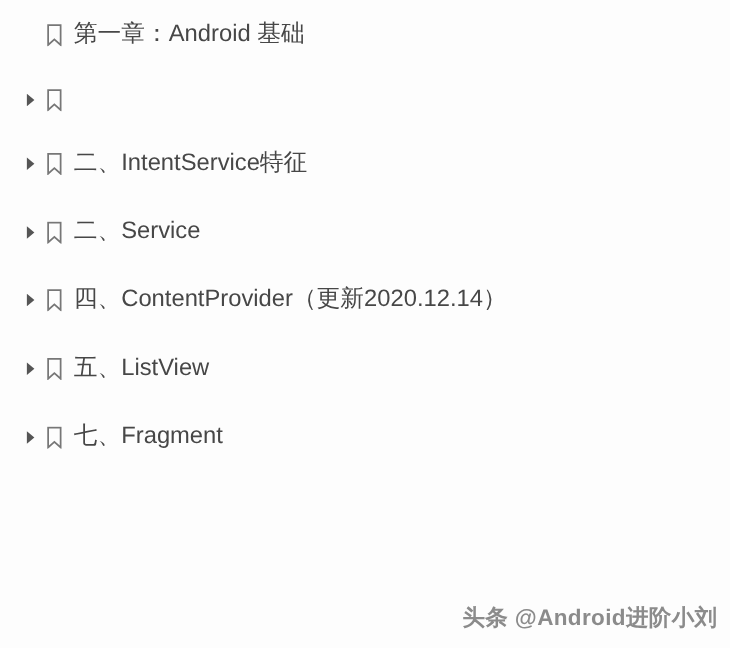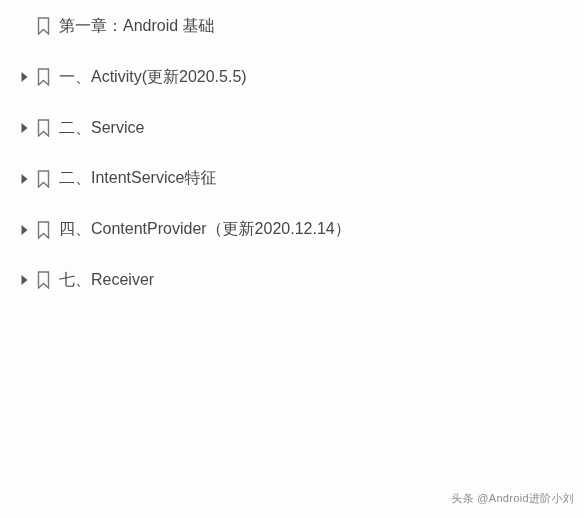--- a/index.html
+++ b/index.html
@@ -14,21 +14,21 @@
     }
     .outline-list {
       display: flex;
       flex-direction: column;
       gap: 30px;
     }
     .outline-item {
       display: flex;
       align-items: center;
       gap: 6px;
-      font-size: 16px;
+      font-size: 19px;
       line-height: 1.3;
       cursor: pointer;
     }
     .arrow {
       width: 12px;
       display: flex;
       align-items: center;
       justify-content: center;
       color: #555;
     }
@@ -40,23 +40,24 @@
       justify-content: center;
       color: #777;
       margin-right: 2px;
     }
     .bookmark svg { width: 15px; height: 18px; }
     .title-text { color: #474747; }
     .watermark {
       position: absolute;
       right: 10px;
       bottom: 12px;
-      font-size: 11px;
+      font-size: 18px;
       color: #8b8b8b;
       letter-spacing: 0.3px;
+      font-weight: bold;
     }
   </style>
 </head>
 <body>
 
 <div class="outline-list">
 
   <div class="outline-item">
     <span class="arrow-empty"></span>
     <span class="bookmark">
@@ -71,77 +72,89 @@
     <span class="arrow">
       <svg viewBox="0 0 8 12" fill="currentColor">
           <path d="M1 1 L7 6 L1 11 Z"></path>
         </svg>
     </span>
     <span class="bookmark">
       <svg viewBox="0 0 14 18" fill="none" stroke="currentColor" stroke-width="1.4">
           <path d="M2 1 H12 V17 L7 12.5 L2 17 Z"></path>
         </svg>
     </span>
-    <span class="title-text">一、Activity(更新2020.5.5)</span>
+  </div>
+
+  <div class="outline-item">
+    <span class="arrow">
+      <svg viewBox="0 0 8 12" fill="currentColor">
+          <path d="M1 1 L7 6 L1 11 Z"></path>
+        </svg>
+    </span>
+    <span class="bookmark">
+      <svg viewBox="0 0 14 18" fill="none" stroke="currentColor" stroke-width="1.4">
+          <path d="M2 1 H12 V17 L7 12.5 L2 17 Z"></path>
+        </svg>
+    </span>
+    <span class="title-text">二、IntentService特征</span>
   </div>
 
   <div class="outline-item">
     <span class="arrow">
       <svg viewBox="0 0 8 12" fill="currentColor">
           <path d="M1 1 L7 6 L1 11 Z"></path>
         </svg>
     </span>
     <span class="bookmark">
       <svg viewBox="0 0 14 18" fill="none" stroke="currentColor" stroke-width="1.4">
           <path d="M2 1 H12 V17 L7 12.5 L2 17 Z"></path>
         </svg>
     </span>
     <span class="title-text">二、Service</span>
-  </div>
-
-  <div class="outline-item">
-    <span class="arrow">
-      <svg viewBox="0 0 8 12" fill="currentColor">
-          <path d="M1 1 L7 6 L1 11 Z"></path>
-        </svg>
-    </span>
-    <span class="bookmark">
-      <svg viewBox="0 0 14 18" fill="none" stroke="currentColor" stroke-width="1.4">
-          <path d="M2 1 H12 V17 L7 12.5 L2 17 Z"></path>
-        </svg>
-    </span>
-    <span class="title-text">二、IntentService特征</span>
   </div>
 
 
   <div class="outline-item">
     <span class="arrow">
       <svg viewBox="0 0 8 12" fill="currentColor">
           <path d="M1 1 L7 6 L1 11 Z"></path>
         </svg>
     </span>
     <span class="bookmark">
       <svg viewBox="0 0 14 18" fill="none" stroke="currentColor" stroke-width="1.4">
           <path d="M2 1 H12 V17 L7 12.5 L2 17 Z"></path>
         </svg>
     </span>
     <span class="title-text">四、ContentProvider（更新2020.12.14）</span>
   </div>
 
+  <div class="outline-item">
+    <span class="arrow">
+      <svg viewBox="0 0 8 12" fill="currentColor">
+          <path d="M1 1 L7 6 L1 11 Z"></path>
+        </svg>
+    </span>
+    <span class="bookmark">
+      <svg viewBox="0 0 14 18" fill="none" stroke="currentColor" stroke-width="1.4">
+          <path d="M2 1 H12 V17 L7 12.5 L2 17 Z"></path>
+        </svg>
+    </span>
+    <span class="title-text">五、ListView</span>
+  </div>
 
 
   <div class="outline-item">
     <span class="arrow">
       <svg viewBox="0 0 8 12" fill="currentColor">
           <path d="M1 1 L7 6 L1 11 Z"></path>
         </svg>
     </span>
     <span class="bookmark">
       <svg viewBox="0 0 14 18" fill="none" stroke="currentColor" stroke-width="1.4">
           <path d="M2 1 H12 V17 L7 12.5 L2 17 Z"></path>
         </svg>
     </span>
-    <span class="title-text">七、Receiver</span>
+    <span class="title-text">七、Fragment</span>
   </div>
 
 </div>
 
 <div class="watermark">头条 @Android进阶小刘</div>
 
 </body></html>

